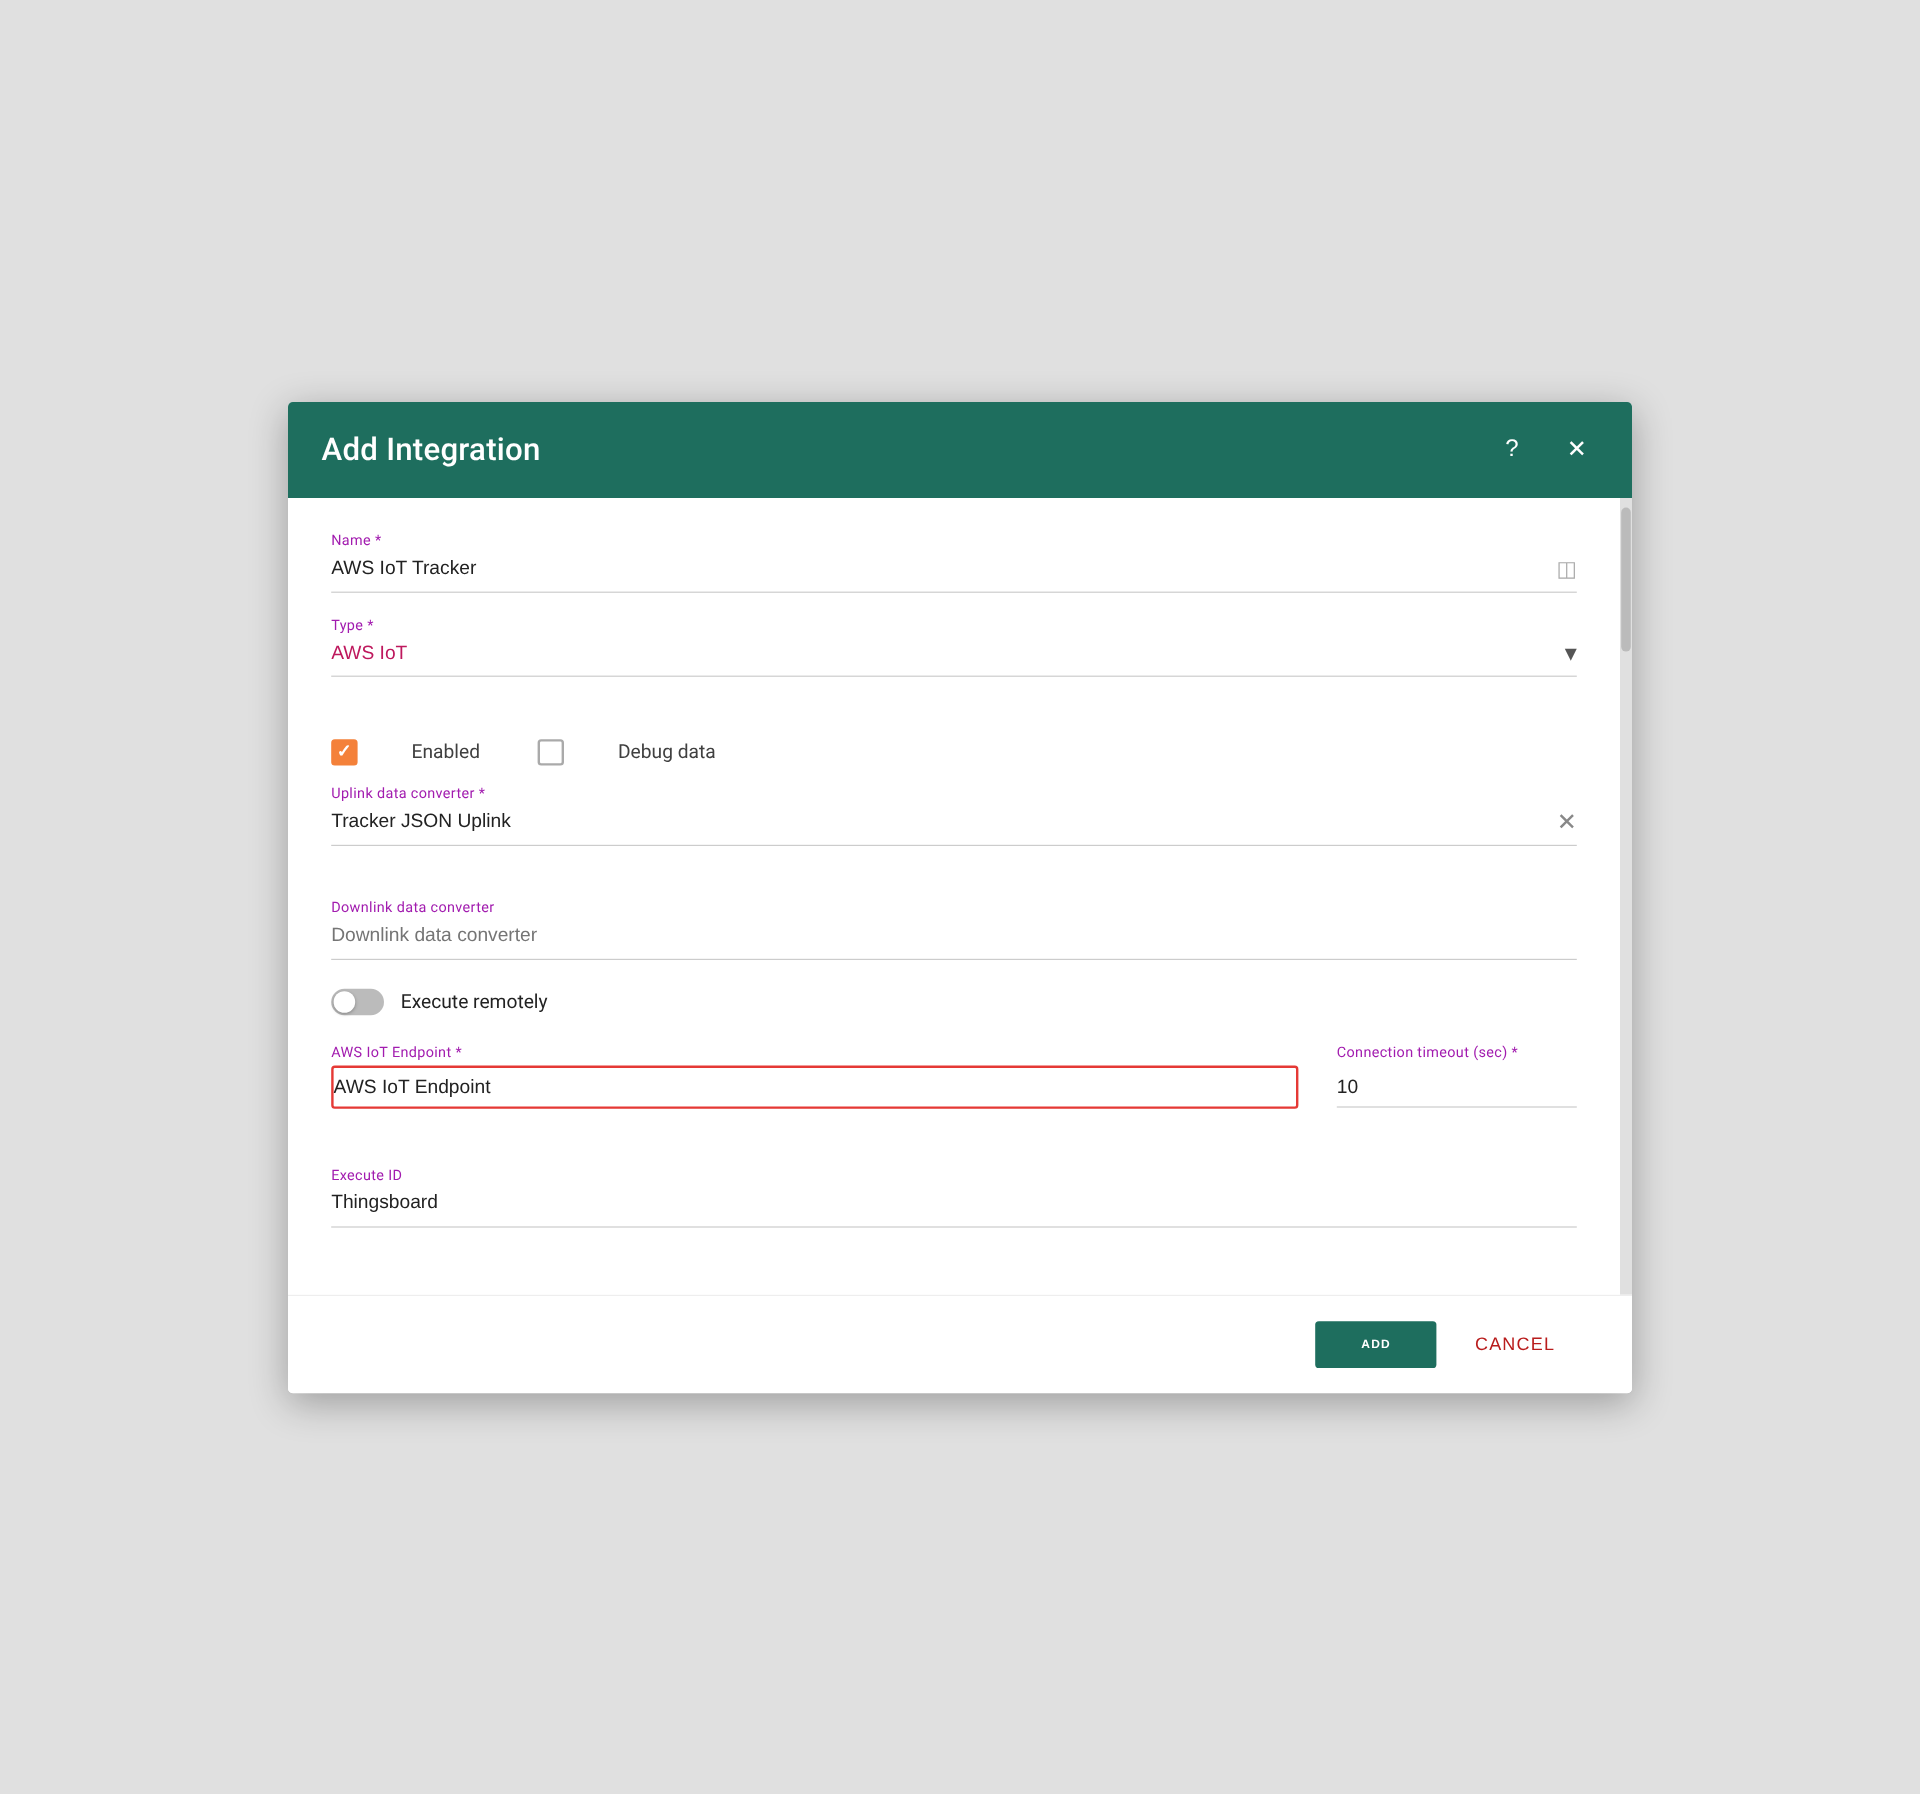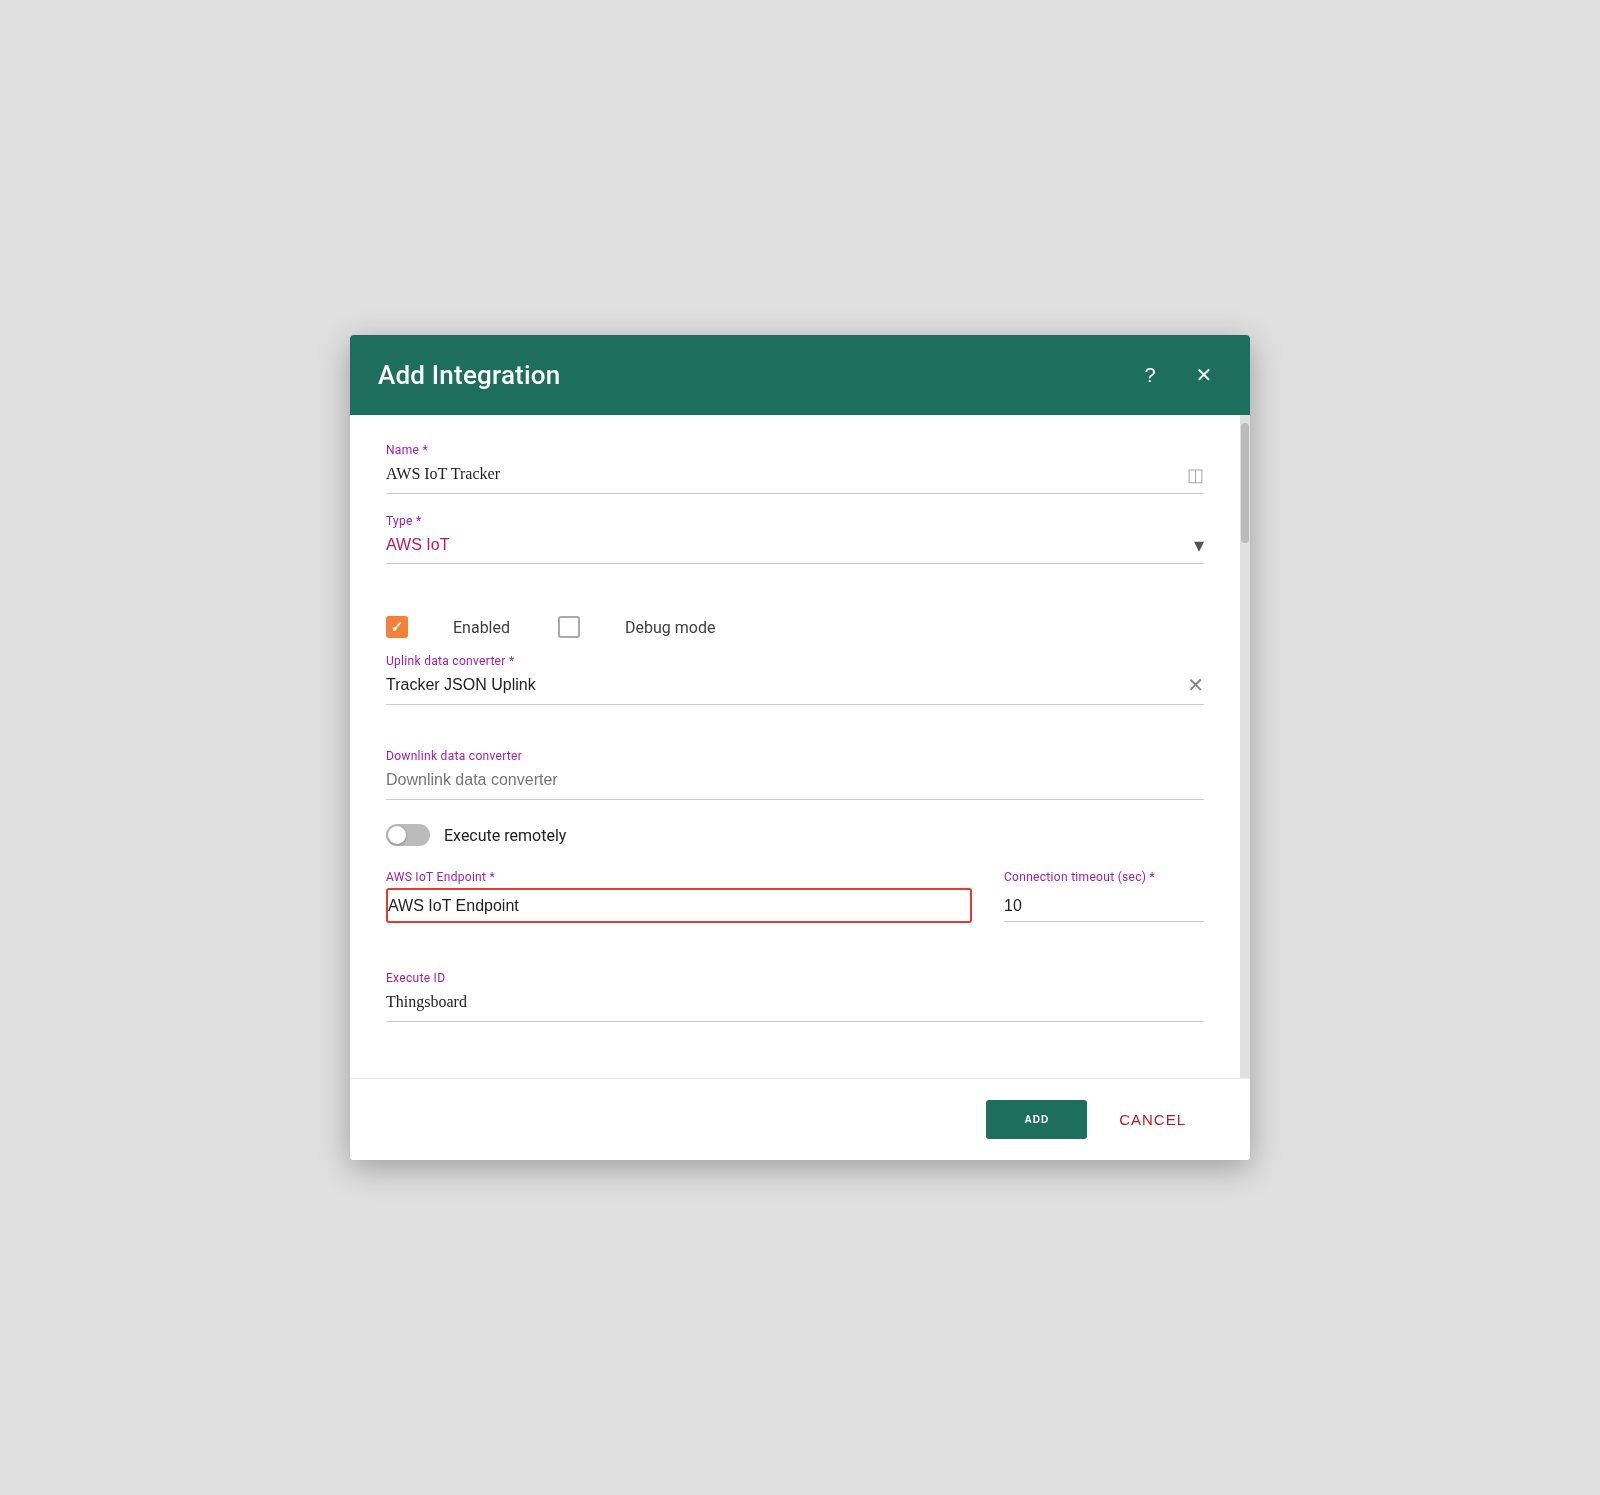--- a/index.html
+++ b/index.html
@@ -5,21 +5,21 @@
     * { box-sizing: border-box; margin: 0; padding: 0; }
     body {
       background: #e0e0e0;
       display: flex;
       align-items: center;
       justify-content: center;
       min-height: 100vh;
       font-family: 'Roboto', Arial, sans-serif;
     }
     .dialog {
-      width: 900px;
+      width: 1120px;
       max-width: 98vw;
       background: #fff;
       border-radius: 4px;
       box-shadow: 0 8px 32px rgba(0,0,0,0.3);
       display: flex;
       flex-direction: column;
       overflow: hidden;
     }
     .dialog-header {
       background: #1e6e5e;
@@ -81,21 +81,20 @@
       gap: 8px;
     }
     .field-input-row input {
       flex: 1;
       border: none;
       outline: none;
       font-size: 16px;
       color: #222;
       background: transparent;
       padding: 4px 0;
-      font-family: Liberation Serif, serif;
     }
     .field-icon {
       color: #aaa;
       font-size: 18px;
       cursor: pointer;
     }
     .select-row {
       display: flex;
       align-items: center;
       border-bottom: 1px solid #ccc;
@@ -359,21 +358,21 @@
 
       <div class="checkboxes-row">
         <div class="checkbox-item">
           <div class="cb-box checked">
             <span class="cb-check">✓</span>
           </div>
           <span class="cb-label">Enabled</span>
         </div>
         <div class="checkbox-item">
           <div class="cb-box unchecked"></div>
-          <span class="cb-label">Debug mode</span>
+          <span class="cb-label">Debug data</span>
         </div>
       </div>
 
       <div class="form-field">
         <div class="field-label">Uplink data converter *</div>
         <div class="uplink-row">
           <input type="text" value="Tracker JSON Uplink" style="">
           <span class="clear-icon">✕</span>
         </div>
       </div>

